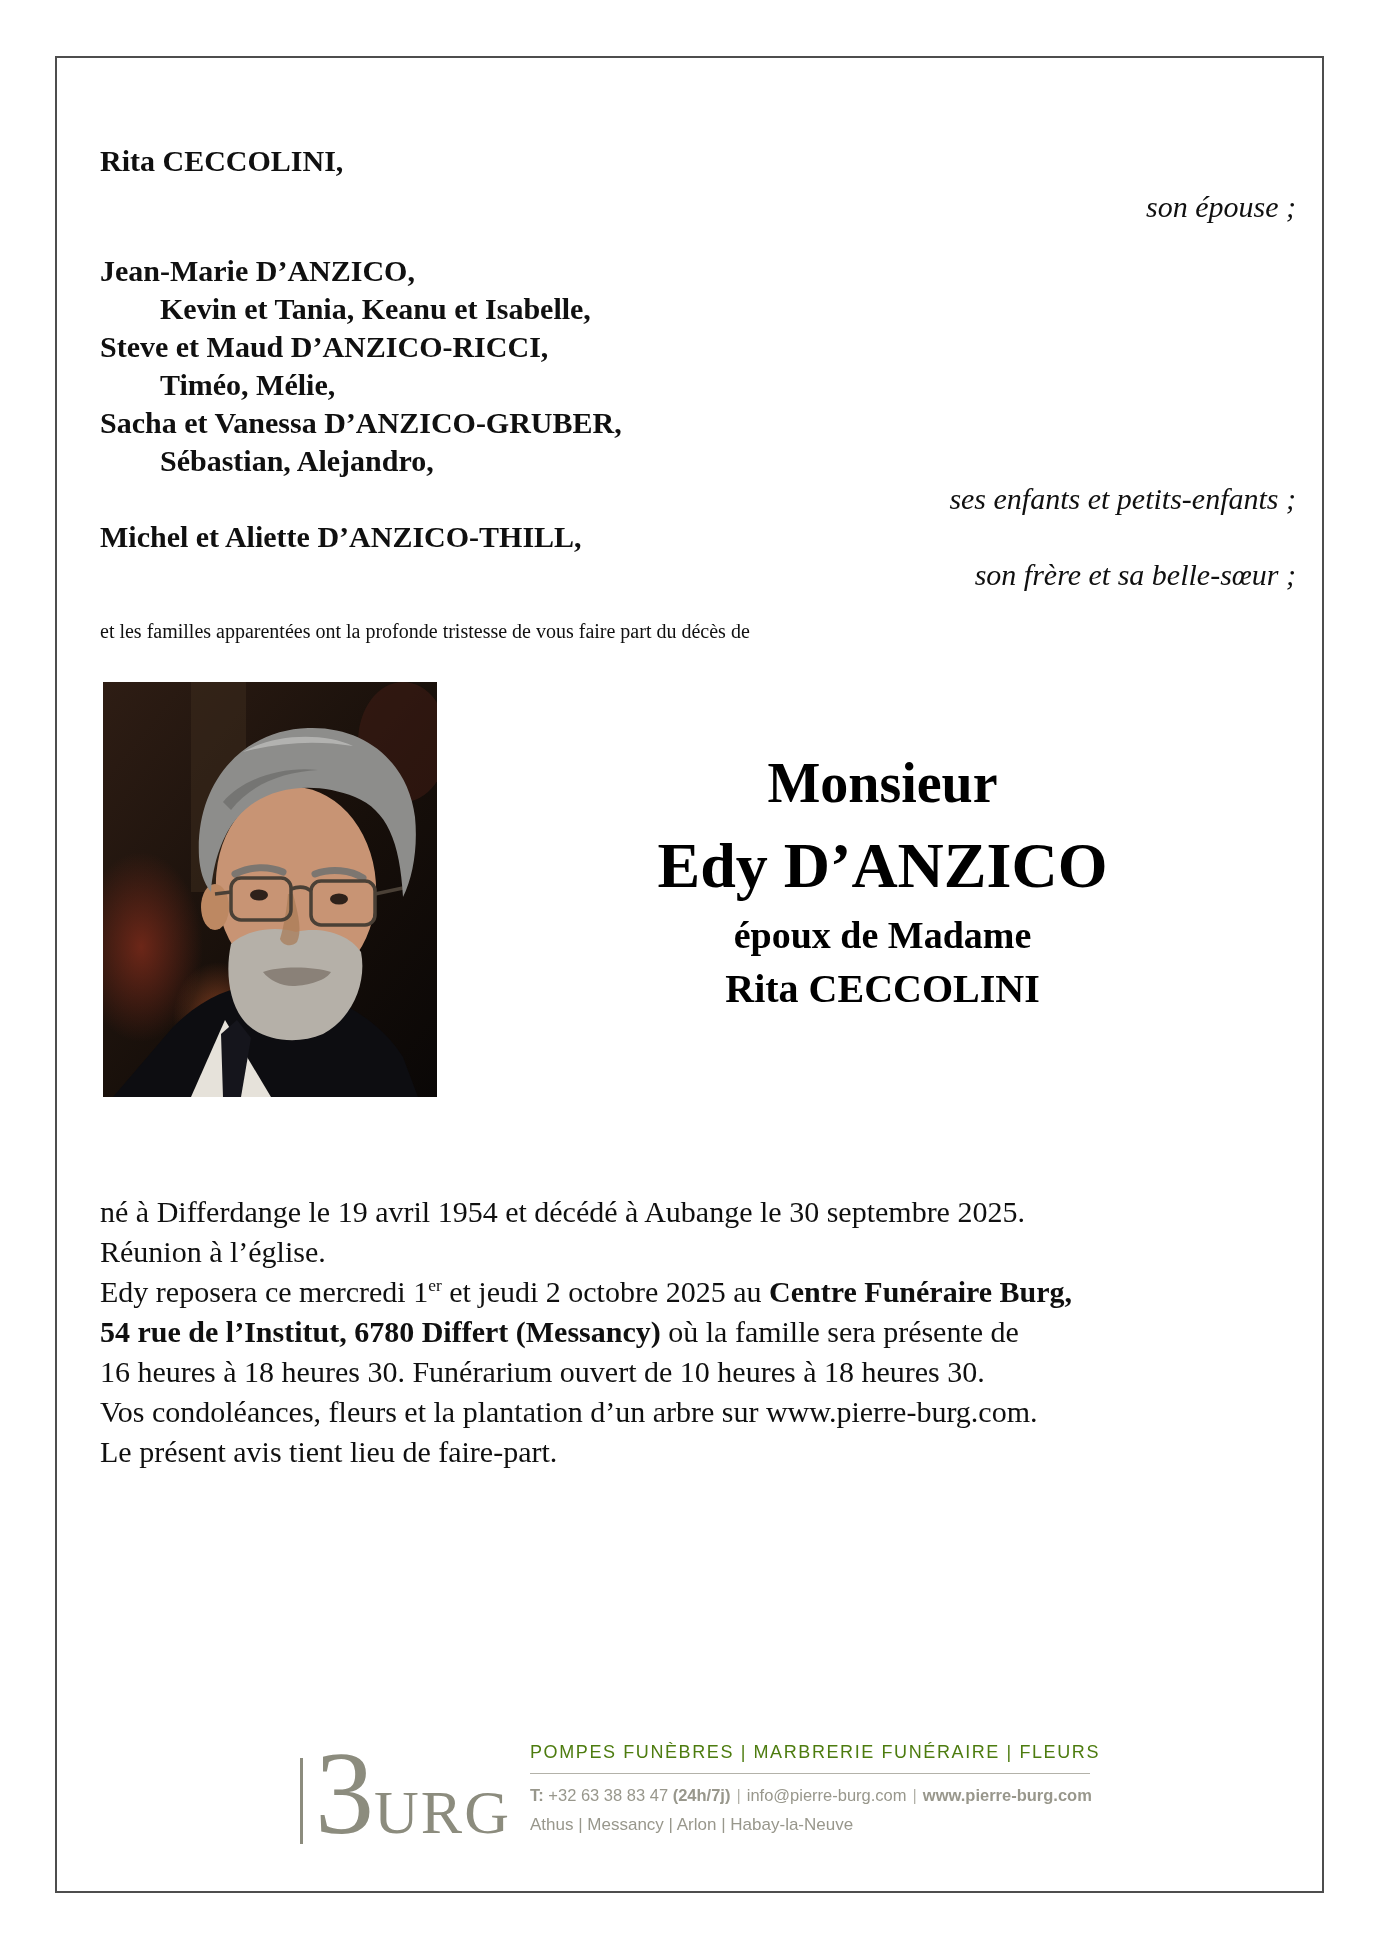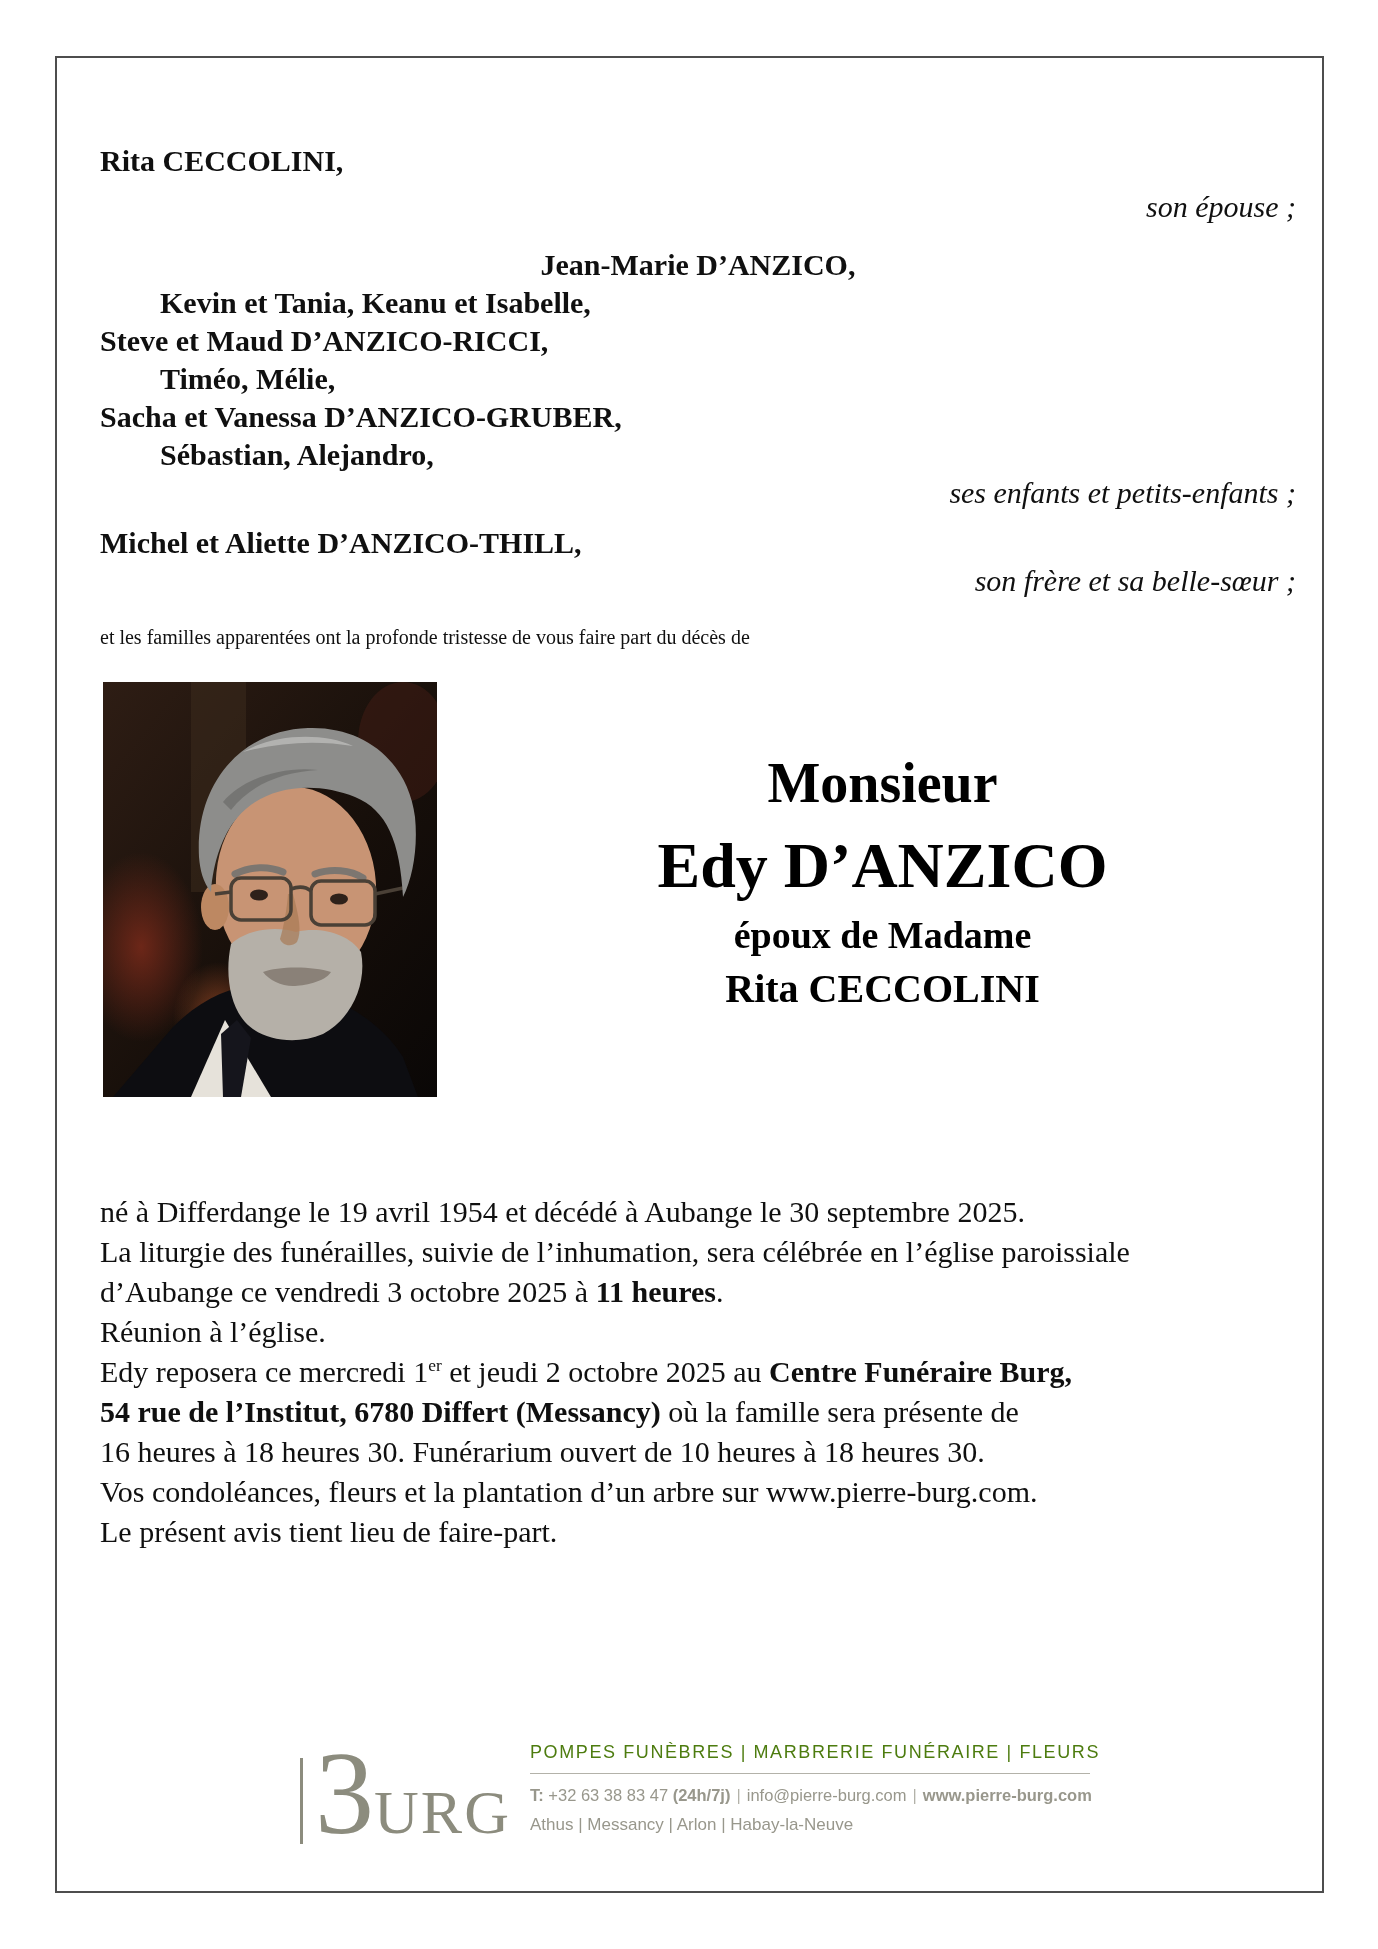--- a/index.html
+++ b/index.html
@@ -13,23 +13,23 @@
   }
   
   .names {
     position:absolute; left:100px; top:142px; width:1196px;
     font-size:30px; line-height:38px;
   }
   .names .line { white-space:nowrap;font-weight:bold; }
   .names .indent { padding-left:60px; }
   .role { text-align:right; font-style:italic; white-space:nowrap; }
   .role-spouse  { margin-top:8px; }
-  .gap-before-children { margin-top:20px;text-align:center; }
+  .gap-before-children { margin-top:26px; }
   .role-children { margin-top:0px; }
-  .brother-line  { margin-top:12px; }
+  .brother-line  { margin-top:0px; }
   .intro { margin-top:18px; font-size:20px; }
   
   .portrait {
     position:absolute; left:103px; top:682px; width:334px; height:415px;
     overflow:hidden; background:#120c09;
   }
   
   .title-block {
     position:absolute; left:437px; top:742px; width:891px; text-align:center;
     font-weight:bold; color:#000;
@@ -151,22 +151,20 @@
 
 <div class="title-block">
   <div class="t-monsieur">Monsieur</div>
   <div class="t-name">Edy D’ANZICO</div>
   <div class="t-sub1">époux de Madame</div>
   <div class="t-sub2">Rita CECCOLINI</div>
 </div>
 
 <div class="details">
   <p class="p1">né à Differdange le 19 avril 1954 et décédé à Aubange le 30 septembre 2025.</p>
-  <p class="p2"><span>La liturgie des funérailles, suivie de l’inhumation, sera célébrée en l’église paroissiale</span><br>
-    <span>d’Aubange ce vendredi 3 octobre 2025 à </span><span class="b">11 heures</span><span>.</span></p>
   <p class="p3">Réunion à l’église.</p>
   <p class="p4"><span>Edy reposera ce mercredi 1</span><sup>er</sup><span> et jeudi 2 octobre 2025 au </span><span class="b">Centre Funéraire Burg,</span><br>
     <span class="b">54 rue de l’Institut, 6780 Differt (Messancy)</span><span> où la famille sera présente de</span><br>
     <span>16 heures à 18 heures 30. Funérarium ouvert de 10 heures à 18 heures 30.</span></p>
   <p class="p5">Vos condoléances, fleurs et la plantation d’un arbre sur www.pierre-burg.com.</p>
   <p class="p6">Le présent avis tient lieu de faire-part.</p>
 </div>
 
 <div class="logo">
   <span class="stem"></span>

